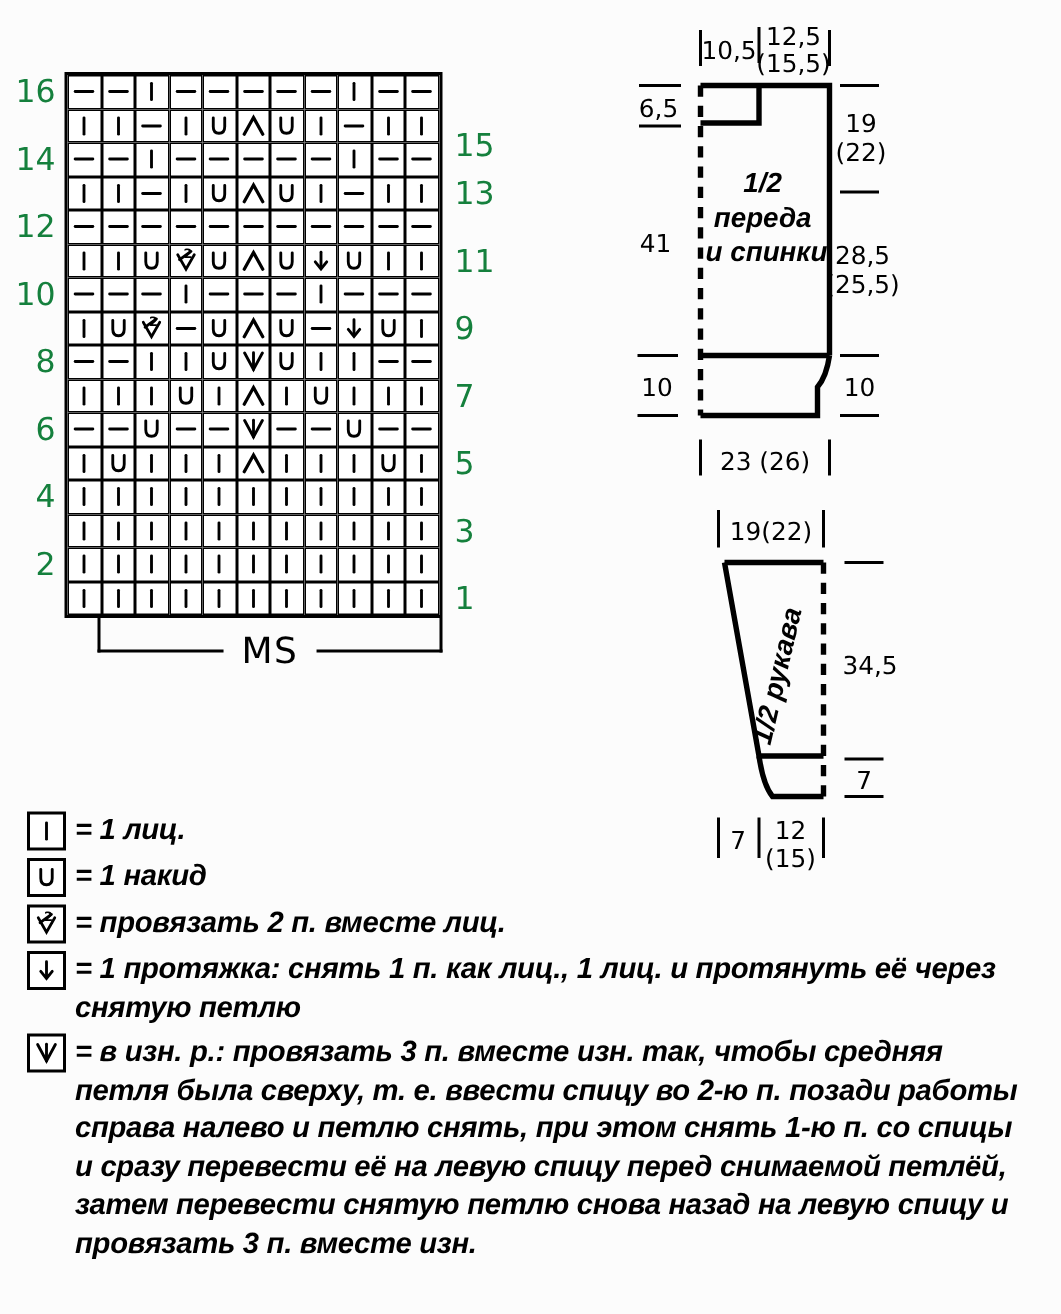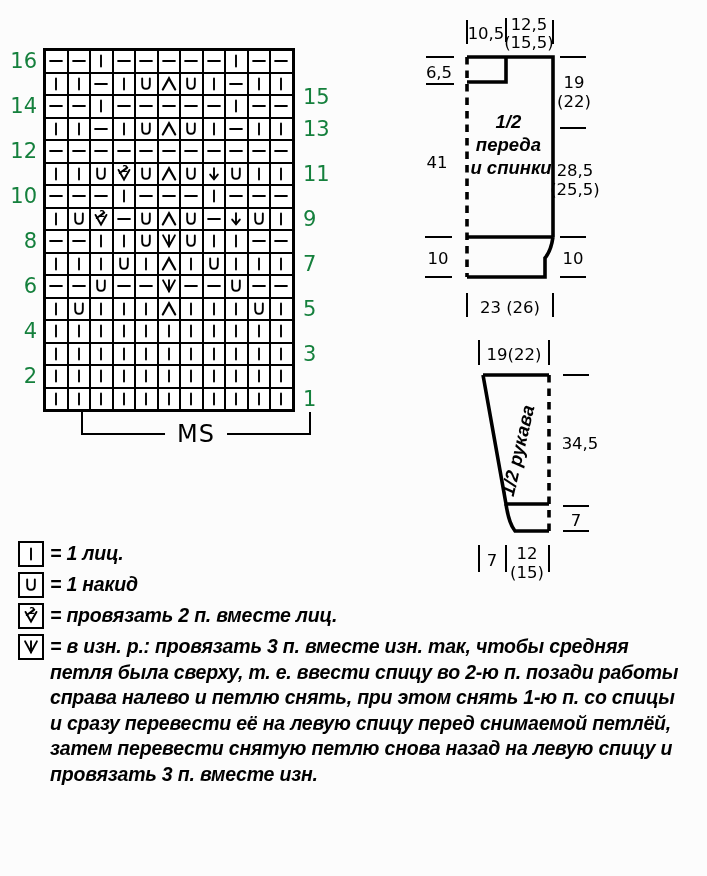--- a/index.html
+++ b/index.html
@@ -14,21 +14,21 @@
     border:2px solid #000;background:#fff;
   }
   .cell{border:1px solid #000;display:flex;align-items:center;justify-content:center;box-sizing:border-box;background:#fff;}
   .cell svg{width:20px;height:20px;display:block;}
   .sym line,.sym path{stroke:#000;stroke-width:2.1;stroke-linecap:round;fill:none;}
   .sym .thick{stroke-width:2.4;}
   .sym text{font:bold 9.5px "DejaVu Sans",sans-serif;fill:#000;stroke:none;text-anchor:middle;}
   .rownum{position:absolute;height:22.5px;line-height:22.5px;font-size:21px;color:#15803d;}
   .rownum.left{left:-42px;width:36px;text-align:right;}
   .rownum.right{left:260px;width:34px;text-align:left;}
-  #ms-bracket{position:absolute;left:38px;top:364px;width:226px;height:21px;
+  #ms-bracket{position:absolute;left:22px;top:364px;width:226px;height:21px;
     border-left:2px solid #000;border-right:2px solid #000;border-bottom:2px solid #000;}
   #ms-label{position:absolute;left:50%;bottom:-14px;transform:translateX(-50%);
     background:#fcfcfc;padding:0 12px;font-size:24px;letter-spacing:1px;line-height:26px;}
 
   
   .schem{position:absolute;}
   #schem-body{left:400px;top:8px;}
   #schem-sleeve{left:425px;top:330px;}
   .outline{stroke:#000;stroke-width:3.6;fill:none;stroke-linejoin:miter;}
   .fold{stroke:#000;stroke-width:3.6;fill:none;stroke-dasharray:7.5 6;}
@@ -1046,19 +1046,25 @@
         </span><span>= 1 накид</span></div>
       <div class="leg-item"><span class="leg-box">
           <svg class="sym" viewBox="0 0 22 22">
             <path d="M5,6.5 L11,17 L17,6.5"></path>
             <line x1="6.3" y1="10" x2="14.6" y2="4"></line>
             <text x="12.4" y="9">2</text>
           </svg>
         </span><span>= провязать 2 п. вместе лиц.</span></div>
       <div class="leg-item"><span class="leg-box">
           <svg class="sym" viewBox="0 0 22 22">
+            <line x1="11" y1="4.5" x2="11" y2="16"></line>
+            <path d="M6.8,11.6 L11,16.8 L15.2,11.6"></path>
+          </svg>
+        </span><span>= 1 протяжка: снять 1 п. как лиц., 1 лиц. и протянуть её через снятую петлю</span></div>
+      <div class="leg-item"><span class="leg-box">
+          <svg class="sym" viewBox="0 0 22 22">
             <path d="M4.5,4.8 L11,16.8 L17.5,4.8"></path>
             <line x1="11" y1="4.5" x2="11" y2="16.8"></line>
           </svg>
         </span><span>= в изн. р.: провязать 3 п. вместе изн. так, чтобы средняя петля была сверху, т. е. ввести спицу во 2-ю п. позади работы справа налево и петлю снять, при этом снять 1-ю п. со спицы и сразу перевести её на левую спицу перед снимаемой петлёй, затем перевести снятую петлю снова назад на левую спицу и провязать 3 п. вместе изн.</span></div>
     </div>
 
 </div>
 
 </body></html>

